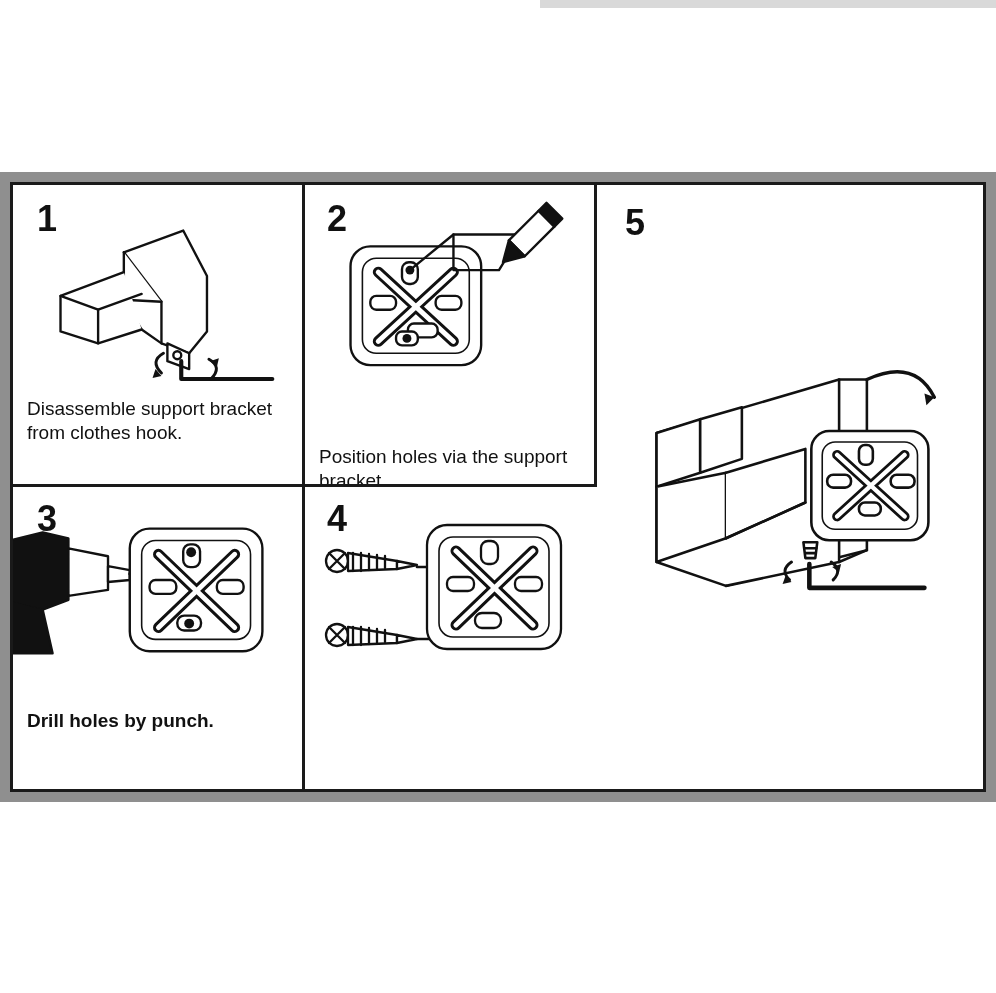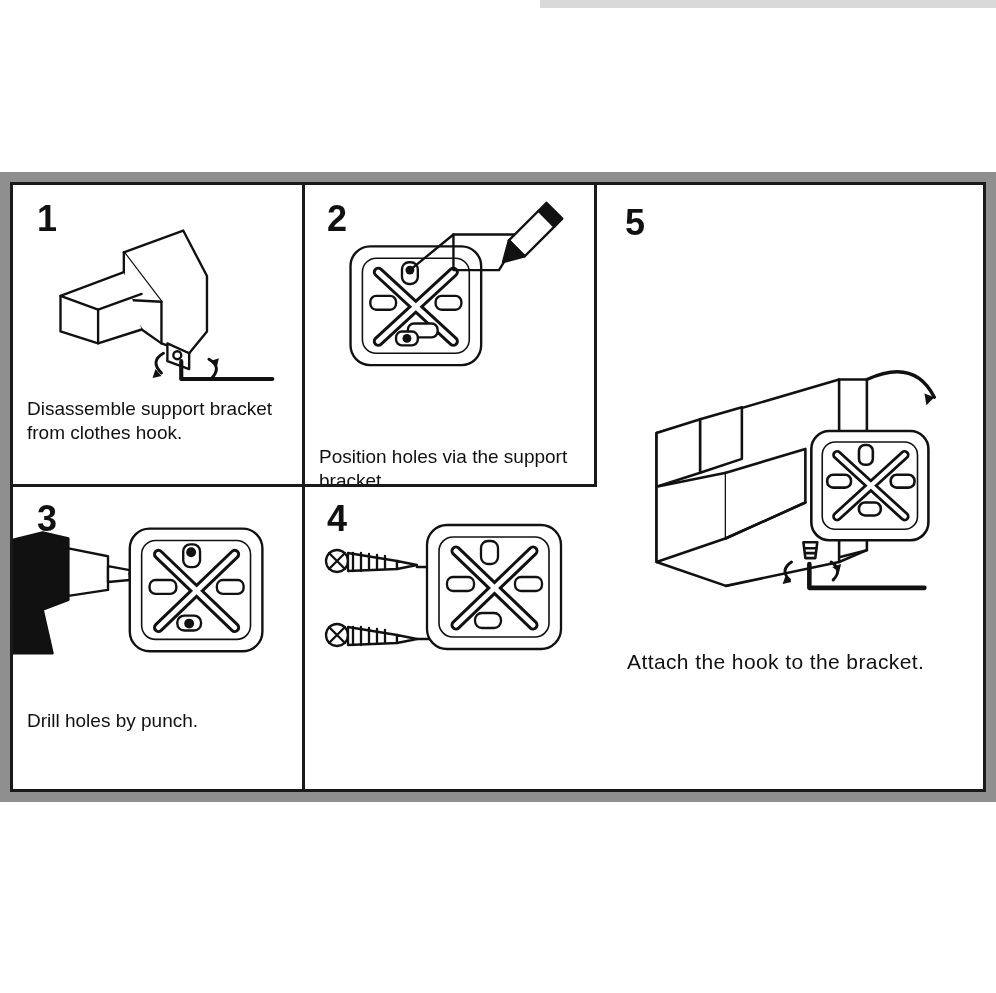--- a/index.html
+++ b/index.html
@@ -207,21 +207,20 @@
               <path d="M209 366 L221 366 M210 371 L220 371"></path>
 
               <path d="M214 382 L214 406 L330 406" stroke-width="4.6"></path>
 
               <path d="M196 380 q-12 8 -2 18" stroke-width="3"></path>
               <path d="M190 394 l6 6 l-9 2 z" fill="#111" stroke="none"></path>
               <path d="M236 380 q12 8 2 18" stroke-width="3"></path>
               <path d="M244 390 l-7 -5 l9 -3 z" fill="#111" stroke="none"></path>
             </g>
           </svg>
-          <div class="caption-5">Attach the hook to the bracket.</div>
         </div>
 
         <div class="cell no-bottom">
           <div class="step-num" style="left:24px; top:14px;">3</div>
           <svg class="art" viewBox="0 0 292 300">
             <g fill="none" stroke="#111" stroke-width="2.4" stroke-linejoin="round" stroke-linecap="round">
 
               <path d="M-20 58 L30 46 L56 52 L56 114 L30 124 L-20 114 Z" fill="#111" stroke="#111"></path>
               <path d="M56 62 L96 70 L96 104 L56 110 Z" fill="#fff"></path>
               <path d="M96 80 L118 84 L118 94 L96 96 Z" fill="#fff"></path>
@@ -237,21 +236,21 @@
               <path d="M147 68 L224 142" stroke="#fff" stroke-width="5" stroke-linecap="round"></path>
               <path d="M224 68 L147 142" stroke="#fff" stroke-width="5" stroke-linecap="round"></path>
               <rect x="138" y="94" width="27" height="14" rx="6" fill="#fff"></rect>
               <rect x="206" y="94" width="27" height="14" rx="6" fill="#fff"></rect>
               <rect x="172" y="58" width="17" height="23" rx="7" fill="#fff"></rect>
               <circle cx="180" cy="66" r="5" fill="#111" stroke="none"></circle>
               <rect x="166" y="130" width="24" height="15" rx="7" fill="#fff"></rect>
               <circle cx="178" cy="138" r="5" fill="#111" stroke="none"></circle>
             </g>
           </svg>
-          <div class="caption" style="top:222px;">Drill holes by punch.</div>
+          <div class="caption" style="top:222px;font-weight:bold;">Drill holes by punch.</div>
         </div>
 
         <div class="cell no-right no-bottom">
           <div class="step-num" style="left:22px; top:14px;">4</div>
           <svg class="art" viewBox="0 0 292 300">
             <g fill="none" stroke="#111" stroke-width="2.3" stroke-linejoin="round" stroke-linecap="round">
 
               <circle cx="32" cy="74" r="11" fill="#fff"></circle>
               <path d="M24 66 L40 82 M40 66 L24 82"></path>
               <path d="M43 66 L92 74 L92 82 L43 84 Z" fill="#fff"></path>

